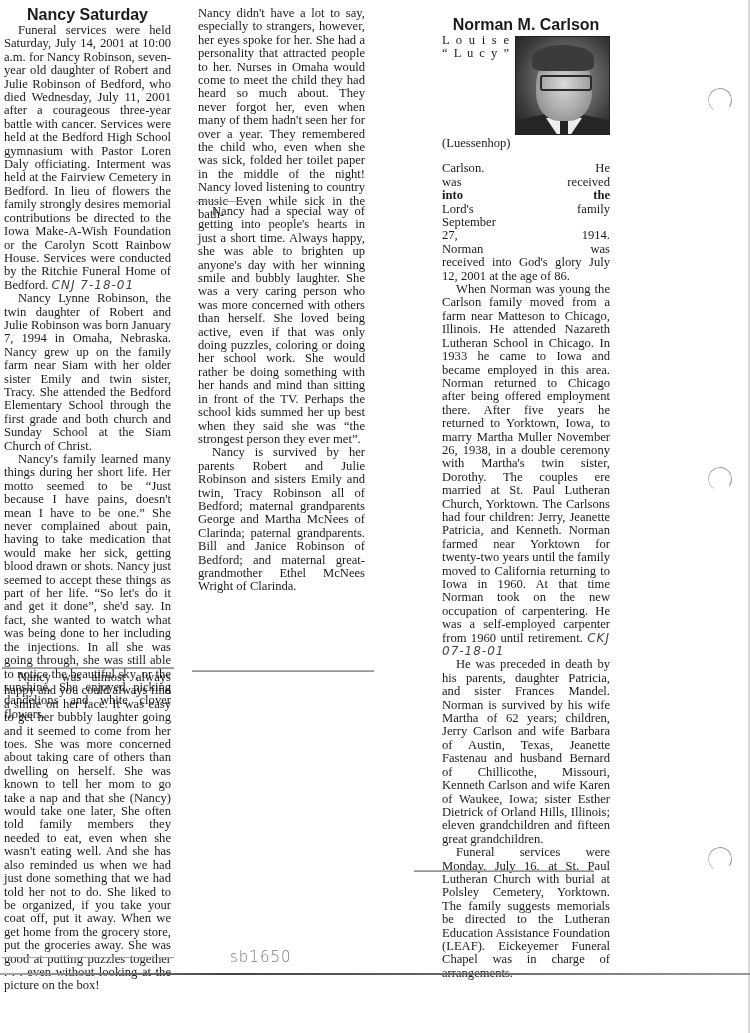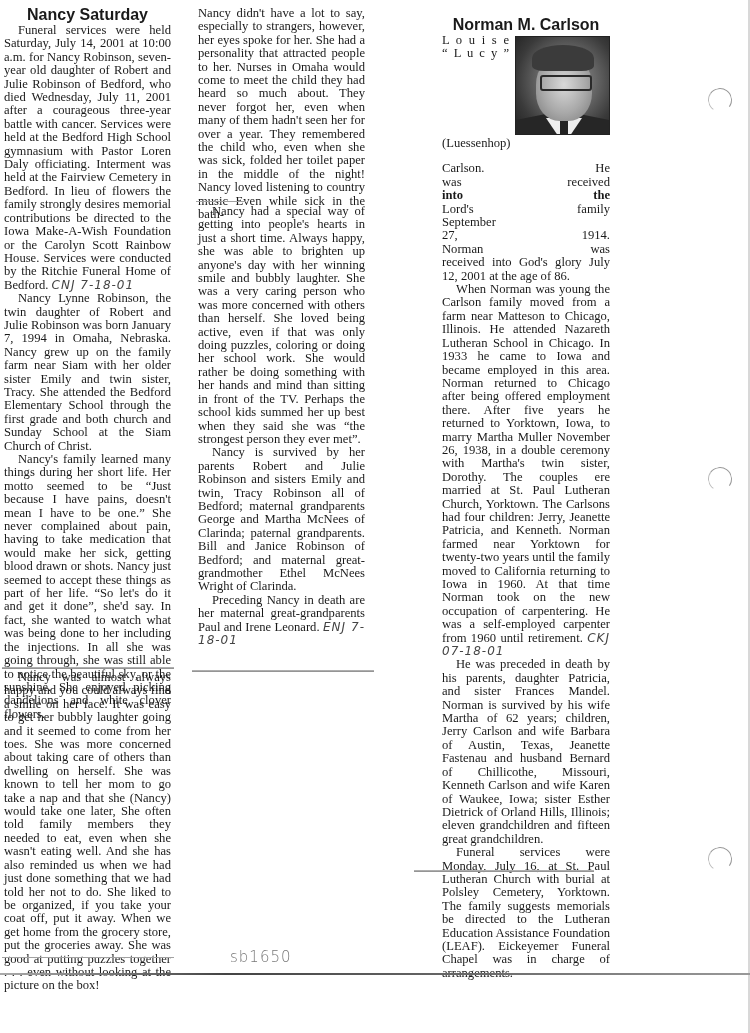--- a/index.html
+++ b/index.html
@@ -56,21 +56,20 @@
 </div>
 <div class="rule" style="left:2px; top:957px; width:172px; height:1px;"></div>
 
 <div class="col" id="col2a">
   <p class="noindent">Nancy didn't have a lot to say, especially to strangers, however, her eyes spoke for her. She had a personality that attracted people to her. Nurses in Omaha would come to meet the child they had heard so much about. They never forgot her, even when many of them hadn't seen her for over a year. They remembered the child who, even when she was sick, folded her toilet paper in the middle of the night! Nancy loved listening to country music Even while sick in the bath-</p>
 </div>
 <div class="rule" style="left:196px; top:201px; width:50px; height:1px;"></div>
 <div class="col" id="col2b">
   <p>Nancy had a special way of getting into people's hearts in just a short time. Always happy, she was able to brighten up anyone's day with her winning smile and bubbly laughter. She was a very caring person who was more concerned with others than herself. She loved being active, even if that was only doing puzzles, coloring or doing her school work. She would rather be doing something with her hands and mind than sitting in front of the TV. Perhaps the school kids summed her up best when they said she was “the strongest person they ever met”.</p>
   <p>Nancy is survived by her parents Robert and Julie Robinson and sisters Emily and twin, Tracy Robinson all of Bedford; maternal grandparents George and Martha McNees of Clarinda; paternal grandparents. Bill and Janice Robinson of Bedford; and maternal great-grandmother Ethel McNees Wright of Clarinda.</p>
-  <p><span>Preceding Nancy in death are her maternal great-grandparents Paul and Irene Leonard.</span> <span class="hand">ENJ 7-18-01</span></p>
 </div>
 <div class="rule" style="left:192px; top:670px; width:182px;"></div>
 
 <div class="col" id="col3">
   <p class="headline">Norman M. Carlson</p>
   <div class="photo">
     <div class="suit"></div>
     <div class="shirt"></div>
     <div class="tie"></div>
     <div class="face"></div>

